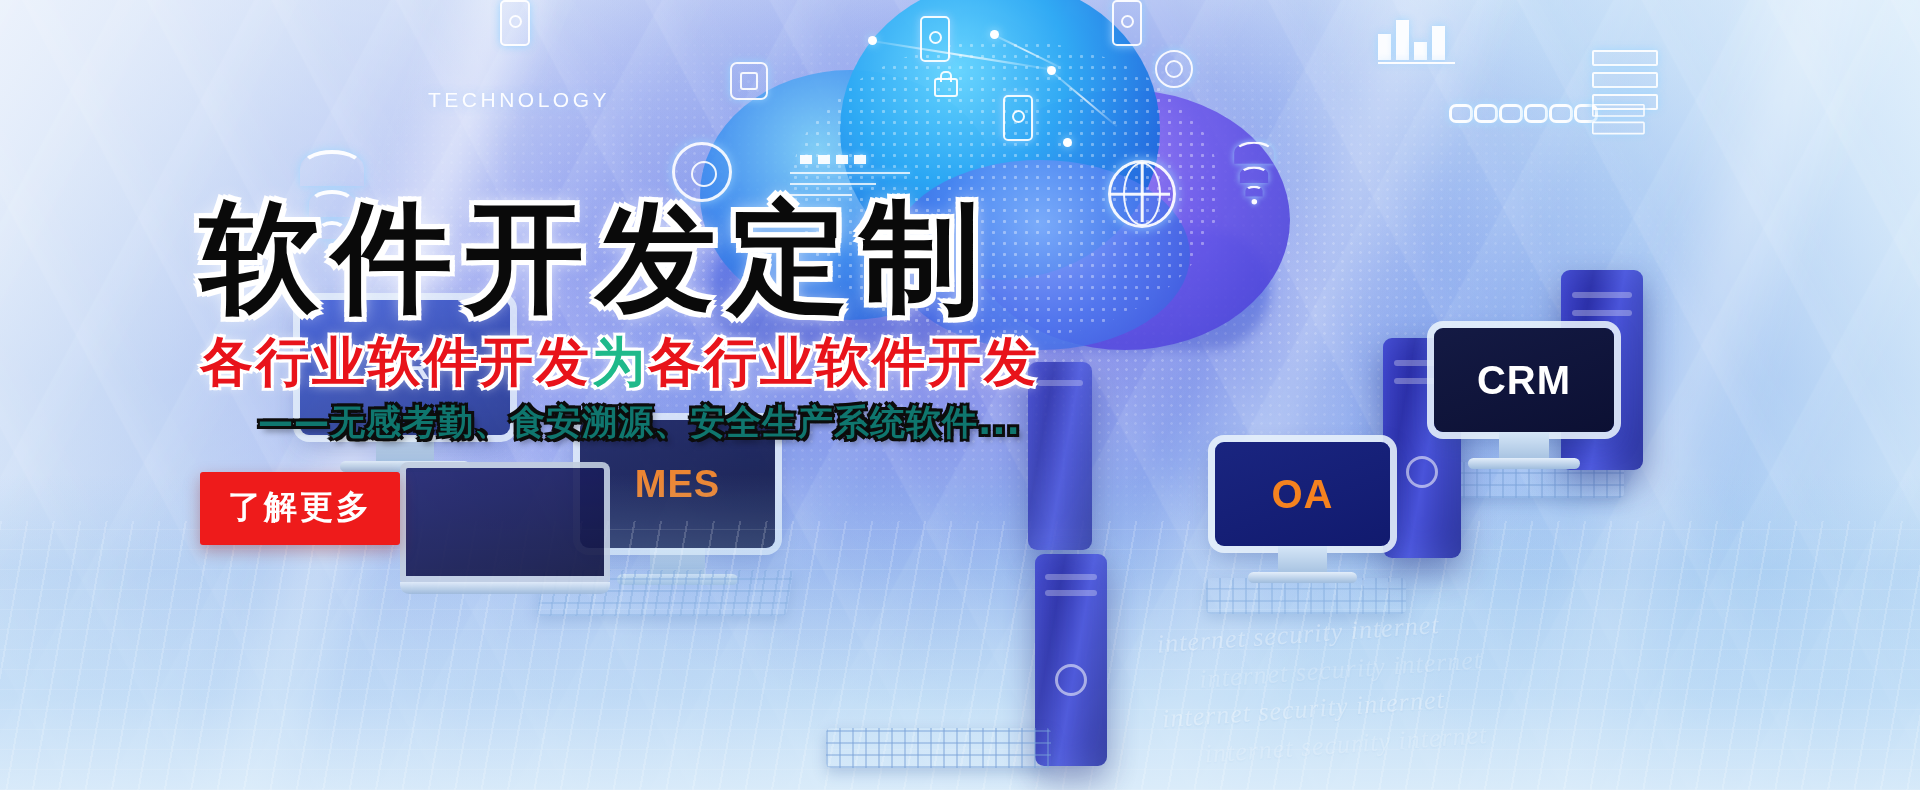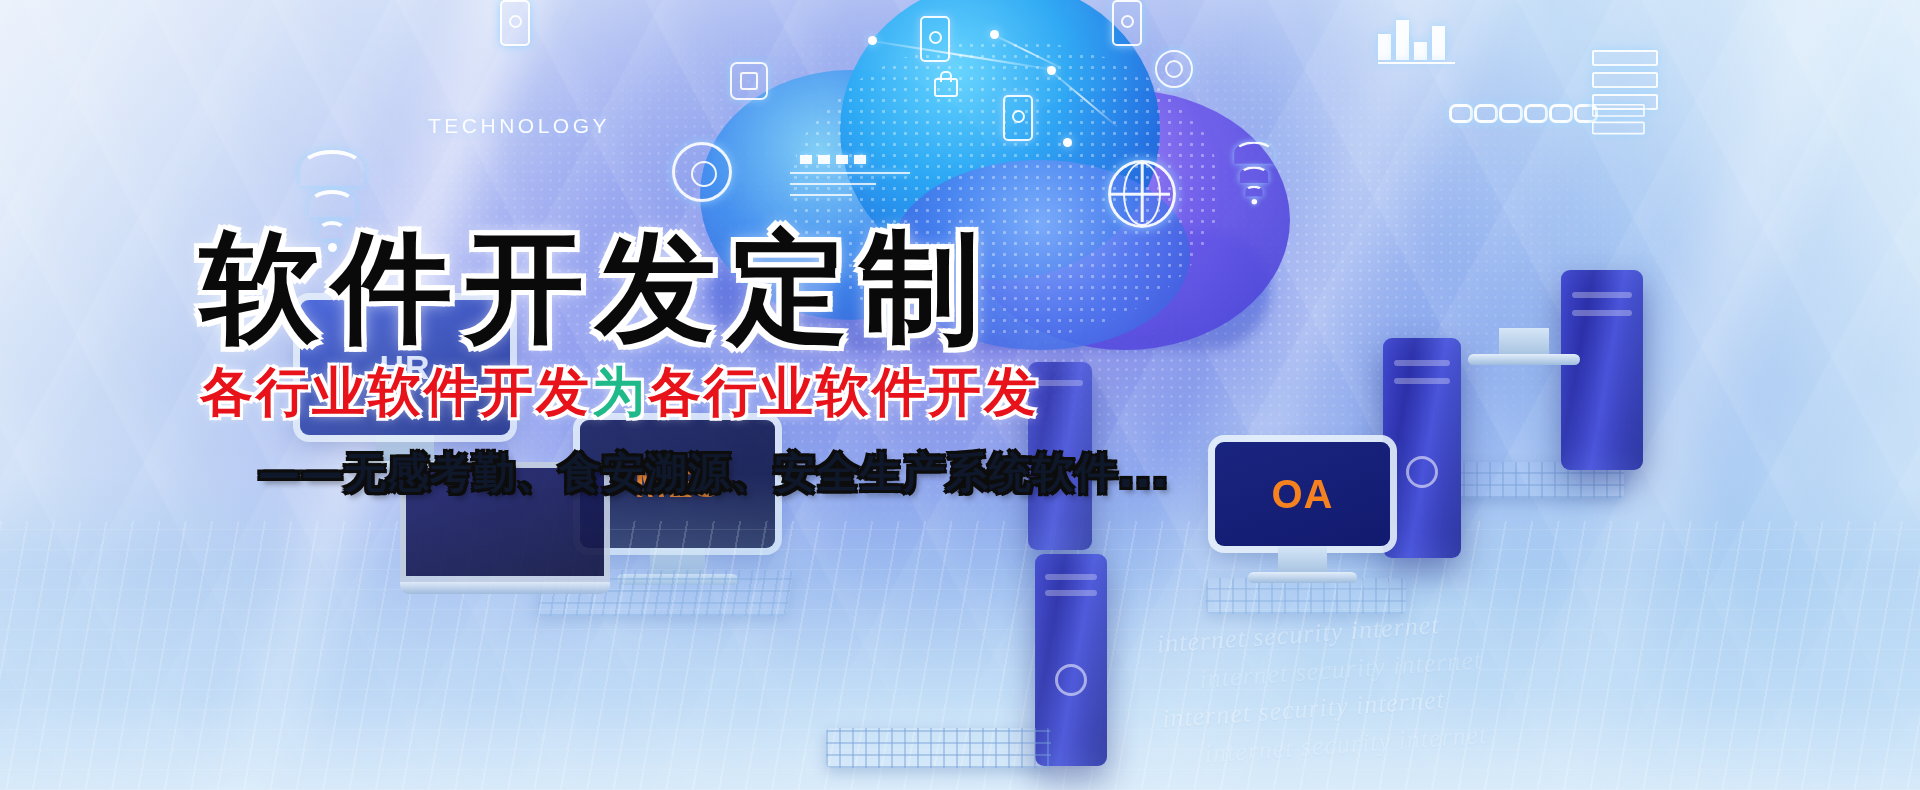--- a/index.html
+++ b/index.html
@@ -96,21 +96,21 @@
       text-shadow:0 0 14px rgba(120,200,255,.8);}
   .data-dots{position:absolute;left:800px;top:155px;display:flex;gap:6px;}
   .data-dots i{width:12px;height:9px;background:rgba(255,255,255,.95);display:block;
       box-shadow:0 0 7px rgba(150,215,255,.95);}
   .data-lines{position:absolute;left:790px;top:172px;width:120px;}
   .data-lines span{display:block;height:2px;margin-bottom:9px;background:rgba(255,255,255,.8);
       box-shadow:0 0 6px rgba(150,215,255,.9);}
 
   
   .tech-label{position:absolute;left:428px;top:88px;font-size:21px;letter-spacing:3.5px;
-      color:rgba(255,255,255,.95);font-weight:400;text-shadow:0 0 10px rgba(170,205,255,.9);margin-top:26px;}
+      color:rgba(255,255,255,.95);font-weight:400;text-shadow:0 0 10px rgba(170,205,255,.9);}
 
   
   .hud{position:absolute;color:rgba(255,255,255,.92);
       text-shadow:0 0 9px rgba(140,200,255,.95);}
   .phone-ic{width:26px;height:42px;border:2.6px solid rgba(255,255,255,.93);border-radius:5px;
       box-shadow:0 0 10px rgba(150,210,255,.95);}
   .phone-ic::after{content:"";display:block;width:9px;height:9px;border:2.2px solid rgba(255,255,255,.93);
       border-radius:50%;margin:13px auto 0;}
   .sq-ic{width:34px;height:34px;border:2.4px solid rgba(255,255,255,.9);border-radius:7px;
       box-shadow:0 0 9px rgba(150,210,255,.9);}
@@ -191,41 +191,40 @@
   .headline{
     font-family:"DejaVu Sans","Liberation Sans",sans-serif;
     font-size:120px;line-height:1.04;font-weight:700;letter-spacing:12px;
     color:#0a0a0a;white-space:nowrap;
     text-shadow:
       3px 0 0 #fff, -3px 0 0 #fff, 0 3px 0 #fff, 0 -3px 0 #fff,
       3px 3px 0 #fff, -3px 3px 0 #fff, 3px -3px 0 #fff, -3px -3px 0 #fff,
       5px 0 0 #fff, -5px 0 0 #fff, 0 5px 0 #fff, 0 -5px 0 #fff,
       5px 5px 0 #fff, -5px 5px 0 #fff, 5px -5px 0 #fff, -5px -5px 0 #fff,
       0 0 18px rgba(255,255,255,.95);
-    margin-top: 30px;
   }
 
   .subline{
     margin-top:6px;
     font-family:"DejaVu Sans","Liberation Sans",sans-serif;
     font-size:53px;font-weight:700;letter-spacing:3px;white-space:nowrap;
     color:#e8131a;
     text-shadow:
       2px 0 0 #fff,-2px 0 0 #fff,0 2px 0 #fff,0 -2px 0 #fff,
       2px 2px 0 #fff,-2px 2px 0 #fff,2px -2px 0 #fff,-2px -2px 0 #fff,
       3px 3px 0 #fff,-3px 3px 0 #fff,3px -3px 0 #fff,-3px -3px 0 #fff,
       0 0 12px rgba(255,255,255,.9);
   }
   .subline .accent{color:#1fb98a;}
 
   .tertline{
-    margin-top:16px;margin-left:58px;
+    margin-left:58px;
     font-family:"DejaVu Sans","Liberation Sans",sans-serif;
-    font-size:42px;font-weight:700;letter-spacing:1px;white-space:nowrap;
-    color:#0f172a;
+    font-size:35px;font-weight:700;letter-spacing:1px;white-space:nowrap;
+    color:#0f766e;
     text-shadow:
       2px 0 0 #0d0d0d,-2px 0 0 #0d0d0d,0 2px 0 #0d0d0d,0 -2px 0 #0d0d0d,
       2px 2px 0 #0d0d0d,-2px 2px 0 #0d0d0d,2px -2px 0 #0d0d0d,-2px -2px 0 #0d0d0d,
       3px 3px 0 #0d0d0d,-3px 3px 0 #0d0d0d,3px -3px 0 #0d0d0d,-3px -3px 0 #0d0d0d,
       4px 5px 6px rgba(0,0,0,.45);
   }
 
   .cta{
     display:inline-block;margin-top:26px;
     background:#ee1b1b;color:#fff;border:none;cursor:pointer;
@@ -396,20 +395,21 @@
   <div class="keyboard" style="left:826px;top:728px;width:225px;height:40px;z-index:30;"></div>
 
   <div class="monitor" style="left:1215px;top:442px;width:175px;z-index:28;">
     <div class="screen" style="height:104px;background:linear-gradient(160deg,#1a2580,#111a6e);font-size:40px;color:#f5821f;">OA</div>
     <div class="stand"></div>
       <div class="base"></div>
   </div>
   <div class="keyboard" style="left:1206px;top:578px;width:200px;height:36px;"></div>
 
   <div class="monitor" style="left:1434px;top:328px;width:180px;z-index:28;">
+    <div class="screen" style="height:104px;background:linear-gradient(160deg,#141a44,#0c1033);font-size:40px;color:#ffffff;">CRM</div>
     <div class="stand"></div>
       <div class="base"></div>
   </div>
   <div class="keyboard" style="left:1424px;top:462px;width:200px;height:36px;"></div>
 
   <div class="tower" style="left:1383px;top:338px;width:78px;height:220px;z-index:26;">
     <div class="slot" style="top:22px;"></div>
       <div class="slot" style="top:40px;"></div>
     <div class="pwr" style="top:118px;"></div>
   </div>
@@ -442,15 +442,18 @@
   </div>
 
 
 
   <div class="copy">
     <div class="headline">软件开发定制</div>
     <div class="subline">
       <span>各行业软件开发</span><span class="accent">为</span><span>各行业软件开发</span>
     </div>
     <div class="tertline">——无感考勤、食安溯源、安全生产系统软件...</div>
+    <div>
+      <button class="cta">了解更多</button>
+    </div>
   </div>
 
 </div>
 
 </body></html>

